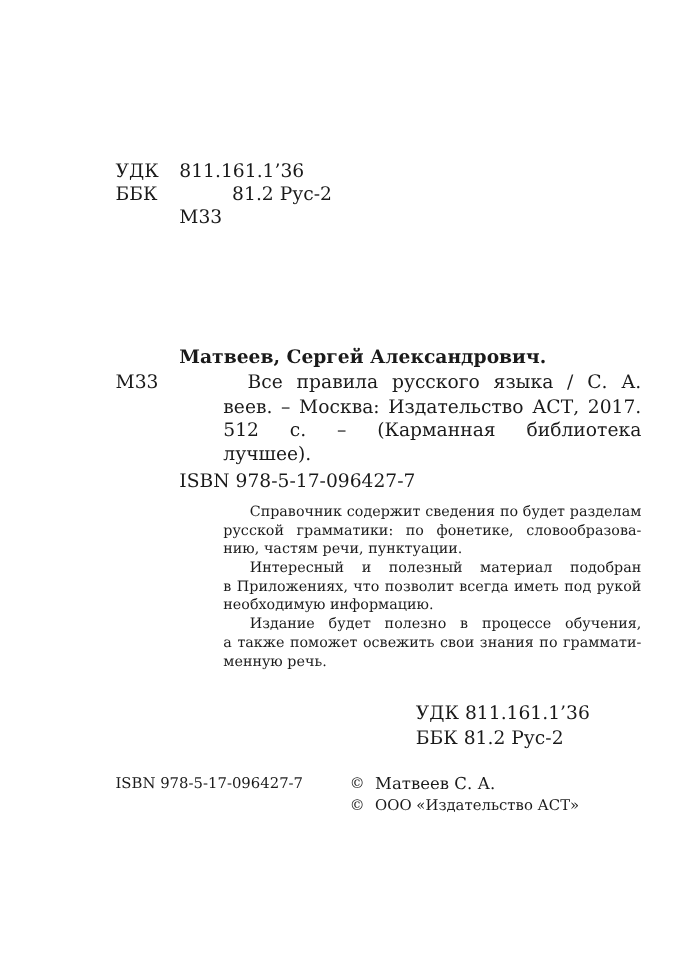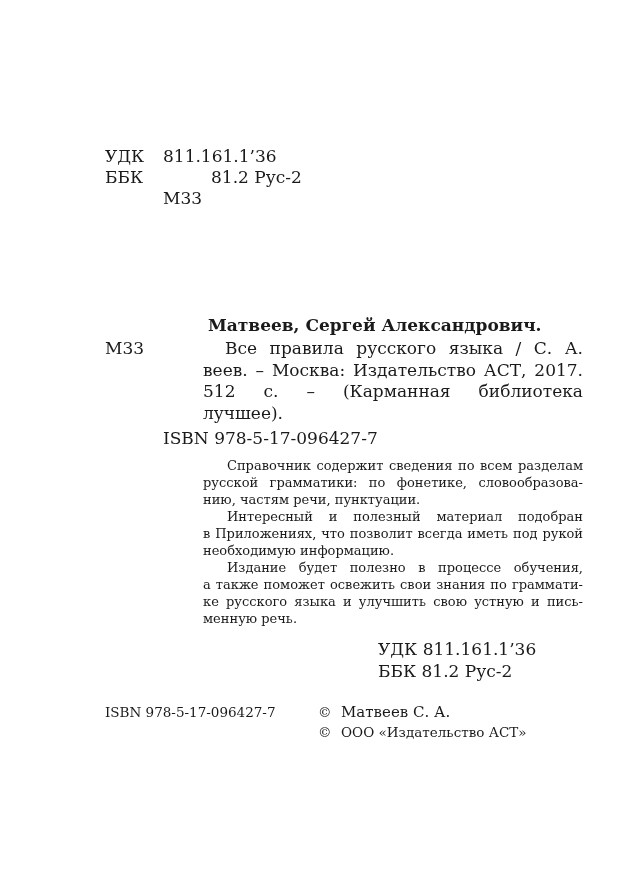--- a/index.html
+++ b/index.html
@@ -29,46 +29,45 @@
 
 <div>
   <span class="abs big col-left" style="top:146px;">УДК</span>
   <span class="abs big col-right" style="top:146px;">811.161.1’36</span>
   <span class="abs big col-left" style="top:167px;">ББК</span>
   <span class="abs big col-right" style="top:167px;margin-left:48px;">81.2 Рус-2</span>
   <span class="abs big col-right" style="top:188px;">М33</span>
 </div>
 
 <div>
-  <span class="abs big bold col-right" style="top:315px;margin-left:45px;">Матвеев, Сергей Александрович.</span>
+  <span class="abs big bold col-right" style="top:315px;">Матвеев, Сергей Александрович.</span>
   <span class="abs big col-left" style="top:338px;">М33</span>
   <div class="block big" style="top:338px; width:380px;">
     <span class="jline indent">Все правила русского языка / С. А. Мат-</span>
     <span class="jline">веев. – Москва: Издательство АСТ, 2017. –</span>
     <span class="jline">512 с. – (Карманная библиотека словарей:</span>
     <span class="line" style="height:21.5px;">лучшее).</span>
   </div>
   <span class="abs big col-right" style="top:428px;">ISBN 978-5-17-096427-7</span>
 </div>
 
 <div class="block small" style="top:457px; width:380px;">
   <div>
-    <span class="jline-s indent-s">Справочник содержит сведения по всем разделам</span>
+    <span class="jline-s indent-s">Справочник содержит сведения по будет разделам</span>
     <span class="jline-s">русской грамматики: по фонетике, словообразова-</span>
     <span class="line" style="height:17px;">нию, частям речи, пунктуации.</span>
   </div>
   <div>
     <span class="jline-s indent-s">Интересный и полезный материал подобран</span>
     <span class="jline-s">в Приложениях, что позволит всегда иметь под рукой</span>
     <span class="line" style="height:17px;">необходимую информацию.</span>
   </div>
   <div>
     <span class="jline-s indent-s">Издание будет полезно в процессе обучения,</span>
     <span class="jline-s">а также поможет освежить свои знания по граммати-</span>
-    <span class="jline-s">ке русского языка и улучшить свою устную и пись-</span>
     <span class="line" style="height:17px;">менную речь.</span>
   </div>
 </div>
 
 <div>
   <span class="abs big" style="left:378px; top:639px;text-align:center;">УДК 811.161.1’36</span>
   <span class="abs big" style="left:378px; top:661px;">ББК 81.2 Рус-2</span>
 </div>
 
 <div>

